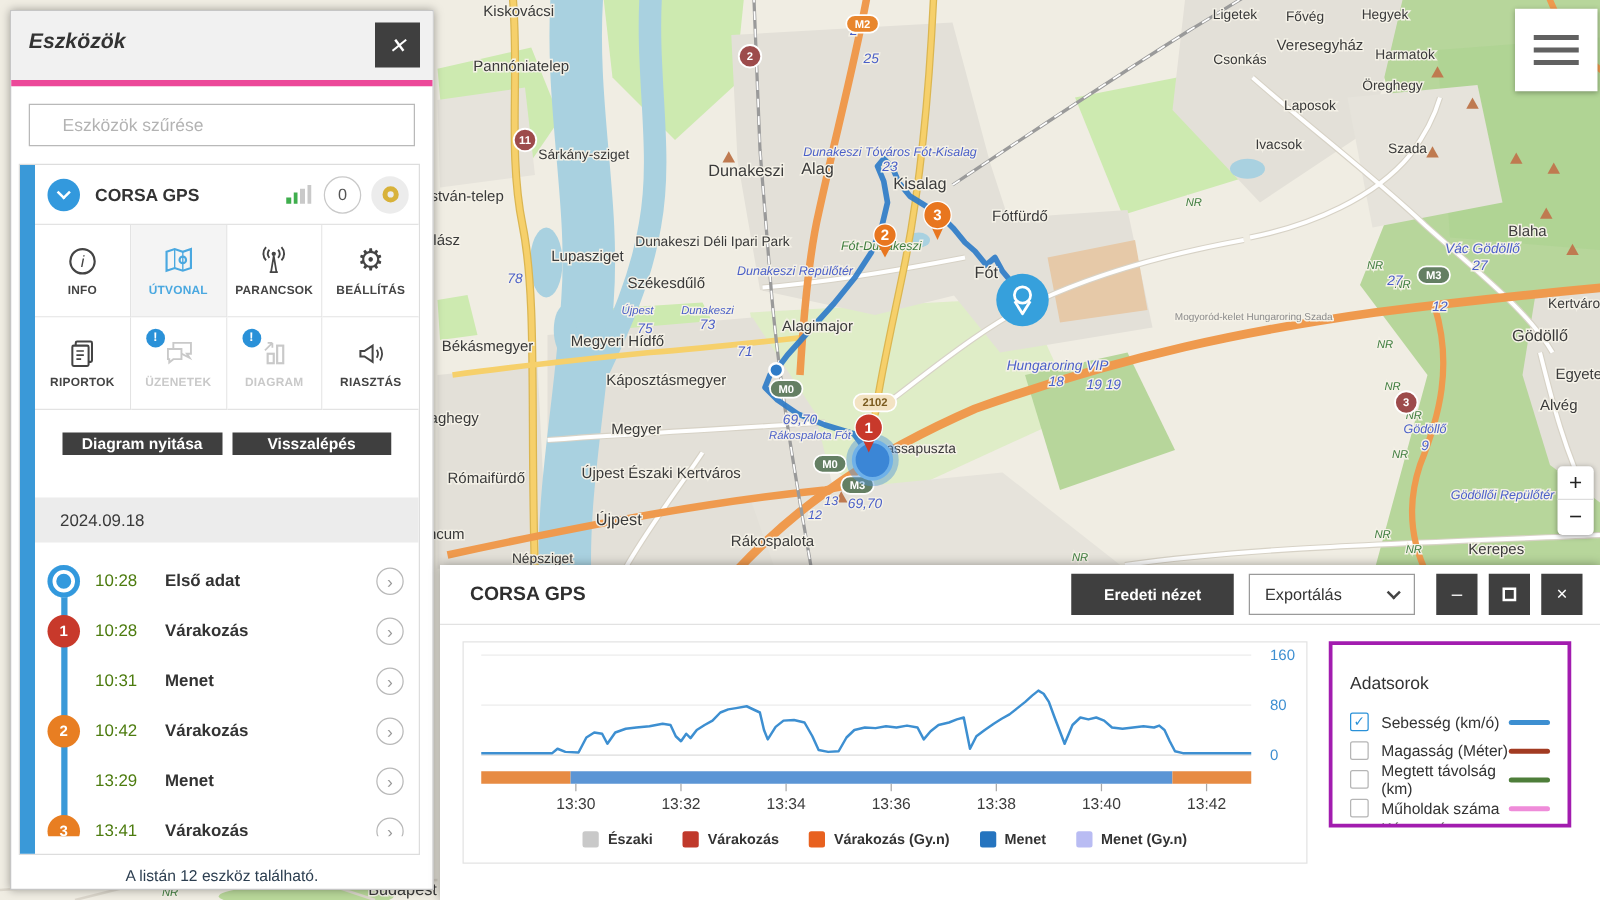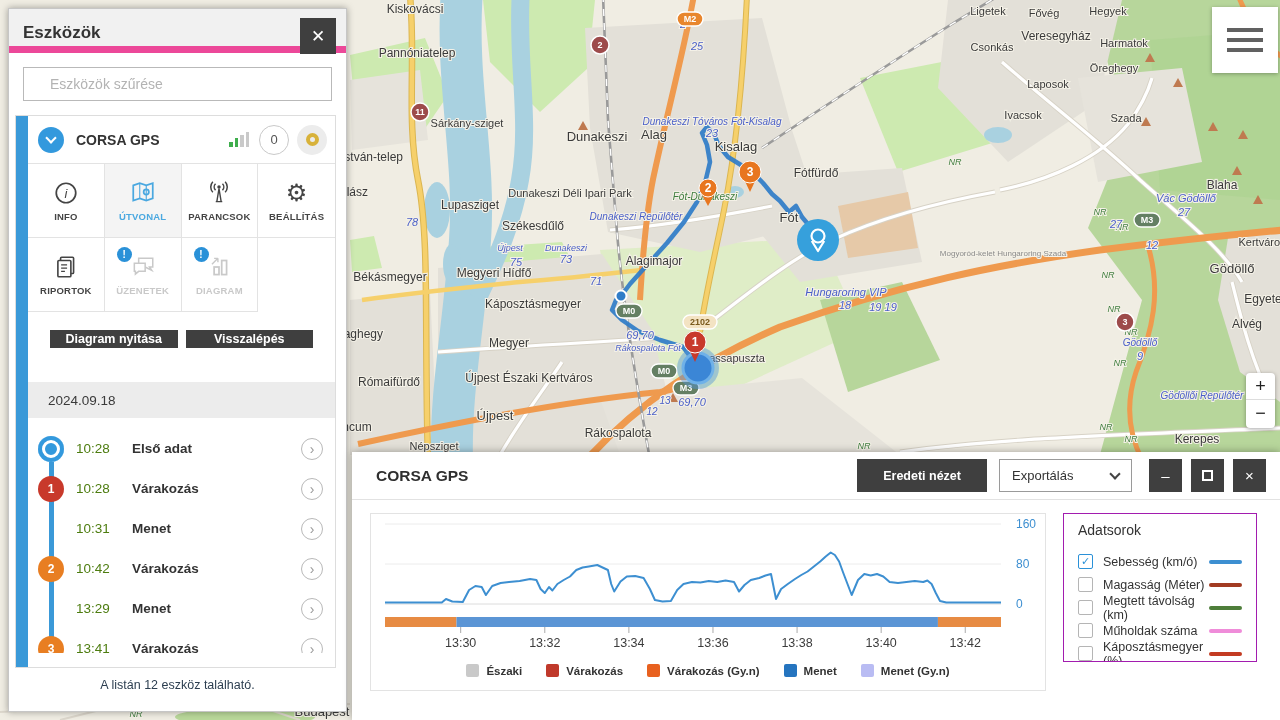--- a/index.html
+++ b/index.html
@@ -18,21 +18,21 @@
   .b11{font-size:11px;fill:#4a5fc8;font-style:italic}.b10{font-size:10px;fill:#4a5fc8;font-style:italic}
   .b9{font-size:9px;fill:#4a5fc8;font-style:italic}
   .g10{font-size:10px;fill:#3e7d3e;font-style:italic}.g9{font-size:9px;fill:#3e7d3e;font-style:italic}
   #menu-btn{position:absolute;left:1212px;top:7px;width:66px;height:66px;background:#fff;box-shadow:0 1px 4px rgba(0,0,0,.3);display:flex;flex-direction:column;justify-content:center;align-items:center;gap:6px;cursor:pointer;}
   #menu-btn .bar{width:36px;height:4px;background:#616161;}
   #zoomctl{position:absolute;left:1246px;top:373px;width:29px;height:55px;background:#fff;border-radius:4px;box-shadow:0 1px 4px rgba(0,0,0,.35);overflow:hidden;}
   #zoomctl .zb{width:100%;height:27px;display:flex;align-items:center;justify-content:center;font-size:18px;color:#222;cursor:pointer;}
   #zoomctl .zb:first-child{border-bottom:1px solid #ddd;}
   
   #sidebar{position:absolute;left:8px;top:8px;width:339px;height:704px;background:#fff;border:1px solid #c6c6c6;box-shadow:0 0 7px rgba(0,0,0,.35);}
-  .sb-header{position:relative;height:44px;background:#f1f1f1;border-bottom:7px solid #ec4899;}
+  .sb-header{position:relative;height:60px;background:#f1f1f1;border-bottom:5px solid #ec4899;font-style:italic;}
   .sb-header h1{margin:0;padding-left:14px;line-height:48px;font-size:17px;color:#333;}
   .sb-close{position:absolute;top:9px;right:10px;width:36px;height:36px;background:#3f3f3f;color:#fff;font-size:17px;display:flex;align-items:center;justify-content:center;cursor:pointer;}
   .sb-search{padding:14px 14px 14px 14px;}
   .sb-search input{width:100%;height:34px;border:1px solid #b9b9b9;padding:0 26px;font-size:14px;color:#333;outline:none;}
   .sb-search input::placeholder{color:#b3b3b3;}
   .device-wrap{position:relative;margin:0 10px 0 6px;border:1px solid #ddd;height:553px;overflow:hidden;}
   .blue-bar{position:absolute;left:0;top:0;width:12px;height:553px;background:#3a99d8;}
   .dw-content{margin-left:12px;}
   .device-row{height:48px;display:flex;align-items:center;padding:0 8px 0 10px;border-bottom:1px solid #e3e3e3;}
   .chev-circle{width:26px;height:26px;border-radius:50%;background:#3399dd;display:flex;align-items:center;justify-content:center;cursor:pointer;flex:0 0 auto;}
@@ -74,21 +74,21 @@
   .btn-dark2{height:33px;background:#3f3f3f;color:#fff;font-weight:bold;font-size:12.5px;border:none;padding:0 26px;cursor:pointer;}
   .export-select{height:33px;width:133px;border:1px solid #9a9a9a;display:flex;align-items:center;padding:0 12px;font-size:13px;color:#333;margin-left:2px;margin-right:2px;cursor:pointer;background:#fff;}
   .export-select{margin-left:2px;}
   .sel-chev{width:8px;height:8px;border-right:2px solid #444;border-bottom:2px solid #444;transform:rotate(45deg);margin-left:auto;margin-top:-4px;}
   .wbtn{width:33px;height:33px;background:#3f3f3f;color:#fff;border:none;margin-left:9px;font-size:15px;display:flex;align-items:center;justify-content:center;cursor:pointer;}
   .wbtn .sq{display:block;width:11px;height:11px;border:2px solid #fff;}
   .chartbox{position:absolute;left:18px;top:61px;width:676px;height:178px;border:1px solid #e3e3e3;background:#fff;}
   .legend{display:flex;justify-content:center;align-items:center;gap:24px;margin-top:4px;}
   .legend .li{display:flex;align-items:center;gap:7px;font-size:11.5px;font-weight:bold;color:#333;}
   .legend .sw{width:13px;height:13px;border-radius:2px;display:block;}
-  .seriesbox{position:absolute;left:711px;top:61px;width:194px;height:149px;border:1px solid #a21caf;background:#fff;padding:8px 14px;overflow:hidden;}
+  .seriesbox{position:absolute;left:711px;top:61px;width:194px;height:149px;border:3px solid #a21caf;background:#fff;padding:22px 14px;overflow:hidden;}
   .series-title{font-size:14px;color:#333;margin-bottom:12px;}
   .series-row{display:flex;align-items:center;height:23px;}
   .cbx{width:15px;height:15px;border:1px solid #b5b5b5;border-radius:2px;margin-right:10px;display:flex;align-items:center;justify-content:center;font-size:11px;color:#2a91d8;flex:0 0 auto;cursor:pointer;}
   .cbx.on{border-color:#2a91d8;}
   .series-label{font-size:12.5px;color:#333;flex:1;}
   .series-line{width:33px;height:4px;border-radius:2px;display:block;flex:0 0 auto;}
 </style>
 </head>
 <body>
 
@@ -406,20 +406,29 @@
               <span class="tab-badge">!</span>
               <span class="tab-icon">
                 <svg viewBox="0 0 24 24" width="26" height="26" fill="none" stroke="currentColor" stroke-width="1.6">
                   <rect x="14.5" y="6" width="4.5" height="13"></rect>
                   <rect x="7.5" y="12" width="4.5" height="7"></rect>
                   <path d="M5.5 9.5 L11 4 M11 4 H7.5 M11 4 V7.5" stroke-width="1.3"></path>
                 </svg>
               </span>
               <span class="tab-label">DIAGRAM</span>
             </div>
+            <div class="tab ">
+              <span class="tab-icon">
+                <svg viewBox="0 0 24 24" width="26" height="26" fill="none" stroke="currentColor" stroke-width="1.5">
+                  <path d="M4 10 V14 H7 L13 18 V6 L7 10 Z"></path>
+                  <path d="M16 9 Q18 12 16 15 M18.5 7 Q21.5 12 18.5 17" stroke-width="1.3"></path>
+                </svg>
+              </span>
+              <span class="tab-label">RIASZTÁS</span>
+            </div>
           </div>
         <div class="btnrow">
           <button class="btn-dark">Diagram nyitása</button>
           <button class="btn-dark">Visszalépés</button>
         </div>
         <div class="spacer13"></div>
         <div class="date-row">2024.09.18</div>
         <div class="spacer11"></div>
         <div class="tl-list" id="tl-list">
           <div class="tl-line"></div>

